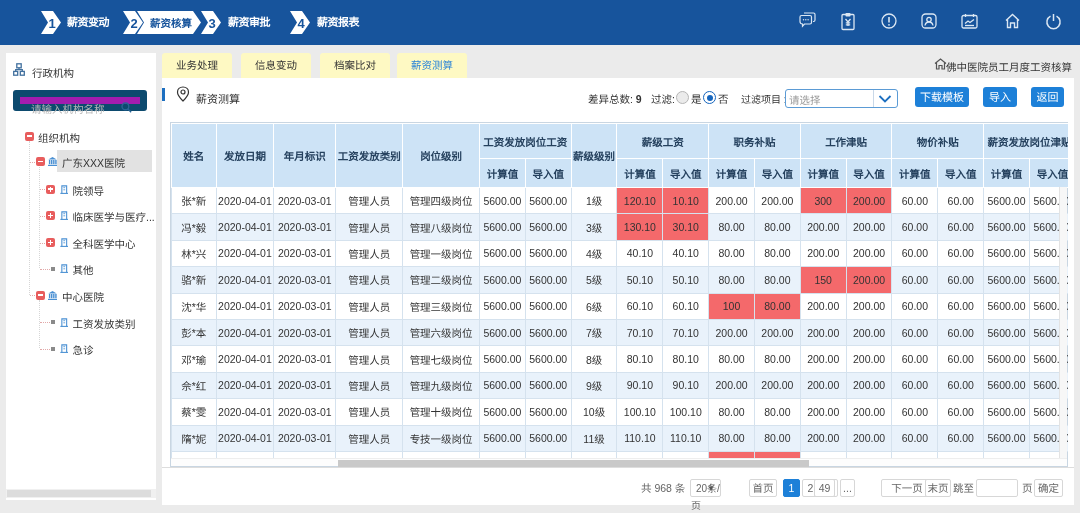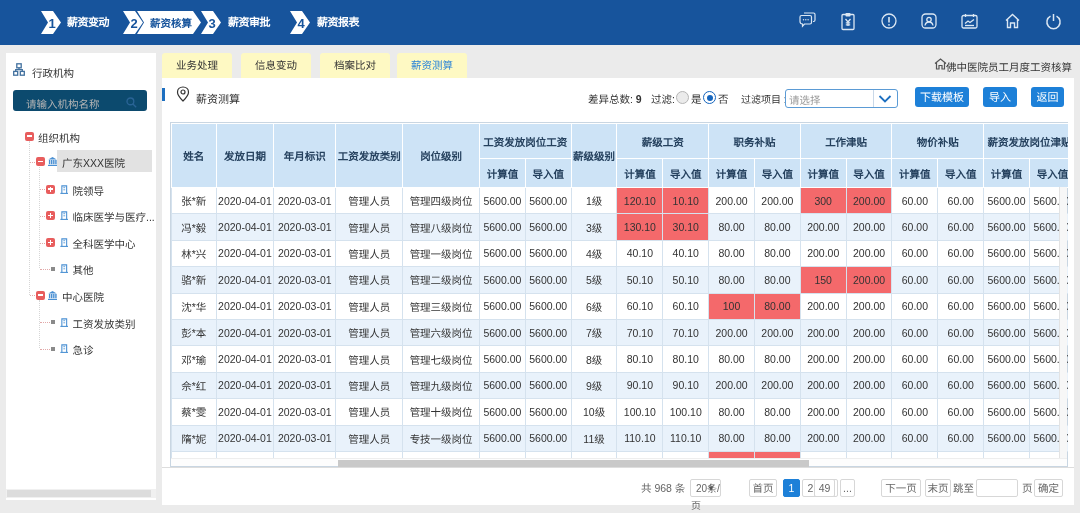--- a/index.html
+++ b/index.html
@@ -3,21 +3,21 @@
 <meta charset="utf-8">
 <style>
 *{margin:0;padding:0;box-sizing:border-box;font-family:"Liberation Sans",sans-serif;}
 html,body{width:1080px;height:513px;overflow:hidden;background:#ebebeb;}
 .abs{position:absolute;}
 
 #topbar{position:absolute;left:0;top:0;width:1080px;height:45px;background:#17549c;}
 .steplabel{position:absolute;top:0;height:45px;line-height:45px;color:#fff;font-size:11px;font-weight:bold;letter-spacing:-0.5px;}
 
 #sidebar{position:absolute;left:6px;top:53px;width:150px;height:447px;background:#fff;overflow:hidden;}
-#searchbox{position:absolute;left:13px;top:90px;width:134px;height:21px;border-radius:4px;border:2px solid #0c4a6e;border-radius:3px;background:#0c4a6e;}
+#searchbox{position:absolute;left:13px;top:90px;width:134px;height:21px;border-radius:4px;border:7px solid #0c4a6e;border-radius:3px;background:#a21caf;}
 #searchbox span{position:absolute;left:11px;top:4px;font-size:10.5px;color:#b5b5b5;}
 .treerow{position:absolute;height:13px;font-size:10.5px;color:#333;white-space:nowrap;}
 .sq{position:absolute;width:9px;height:9px;border-radius:2px;background:#e85d5d;}
 .sq:before,.sq:after{content:"";position:absolute;background:#fff;}
 .sq:before{left:2px;top:3.9px;width:5px;height:1.3px;}
 .sqp:after{left:3.9px;top:2px;width:1.3px;height:5px;}
 .dotleaf{position:absolute;width:4px;height:4px;background:#8a8a8a;}
 
 .tab{position:absolute;top:53px;height:25px;background:#fef9c3;border-radius:3px 3px 0 0;text-align:center;line-height:25px;font-size:10.5px;color:#333;width:70px;}
 #maincontent{position:absolute;left:162px;top:78px;width:912px;height:427px;background:#fff;}
@@ -510,19 +510,19 @@
     </div>
 </div>
 <div class="pgtxt" style="left:641px;">共 968 条</div>
 <div class="pgbox" style="left:690px;width:31px;text-align:left;"><span style="padding-left:5px;font-size:10px;">20条/页</span><span style="position:absolute;right:5px;top:0;font-size:8px;color:#555;">▼</span></div>
 <div class="pgbox" style="left:749px;width:28px;">首页</div>
 <div class="pgbox" style="left:783px;width:17px;background:#1d80d8;border-color:#1d80d8;color:#fff;">1</div>
 <div class="pgbox" style="left:802px;width:17px;">2</div>
 <div class="pgbox" style="left:821px;width:17px;">3</div>
 <div class="pgbox" style="left:840px;width:15px;">...</div>
 <div class="pgbox" style="left:814px;width:21px;">49</div>
-<div class="pgbox" style="left:881px;width:40px;">下一页</div>
+<div class="pgbox" style="left:881px;width:52px;">下一页</div>
 <div class="pgbox" style="left:925px;width:26px;">末页</div>
 <div class="pgtxt" style="left:953px;">跳至</div>
 <div class="pgbox" style="left:976px;width:42px;"></div>
 <div class="pgtxt" style="left:1022px;">页</div>
 <div class="pgbox" style="left:1034px;width:29px;">确定</div>
 <div class="abs" style="left:162px;top:467px;width:912px;height:1px;background:#ddd;"></div>
 
 </body></html>

